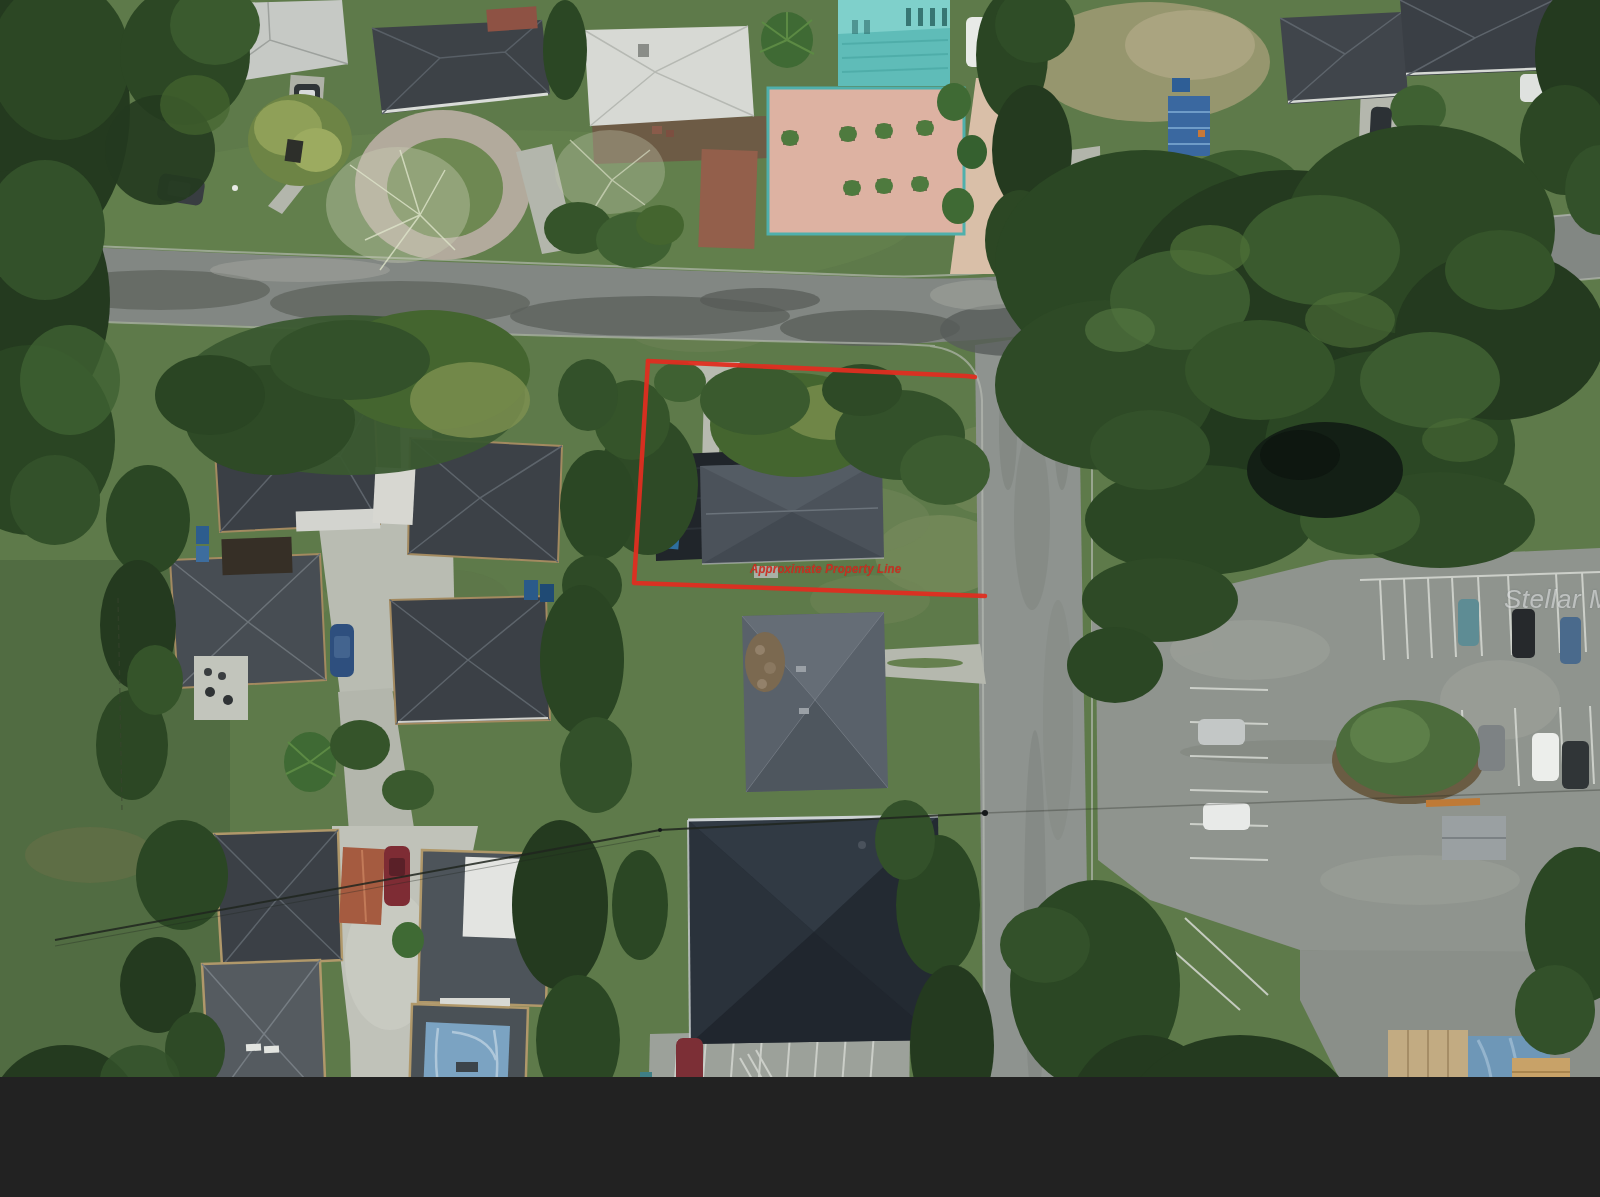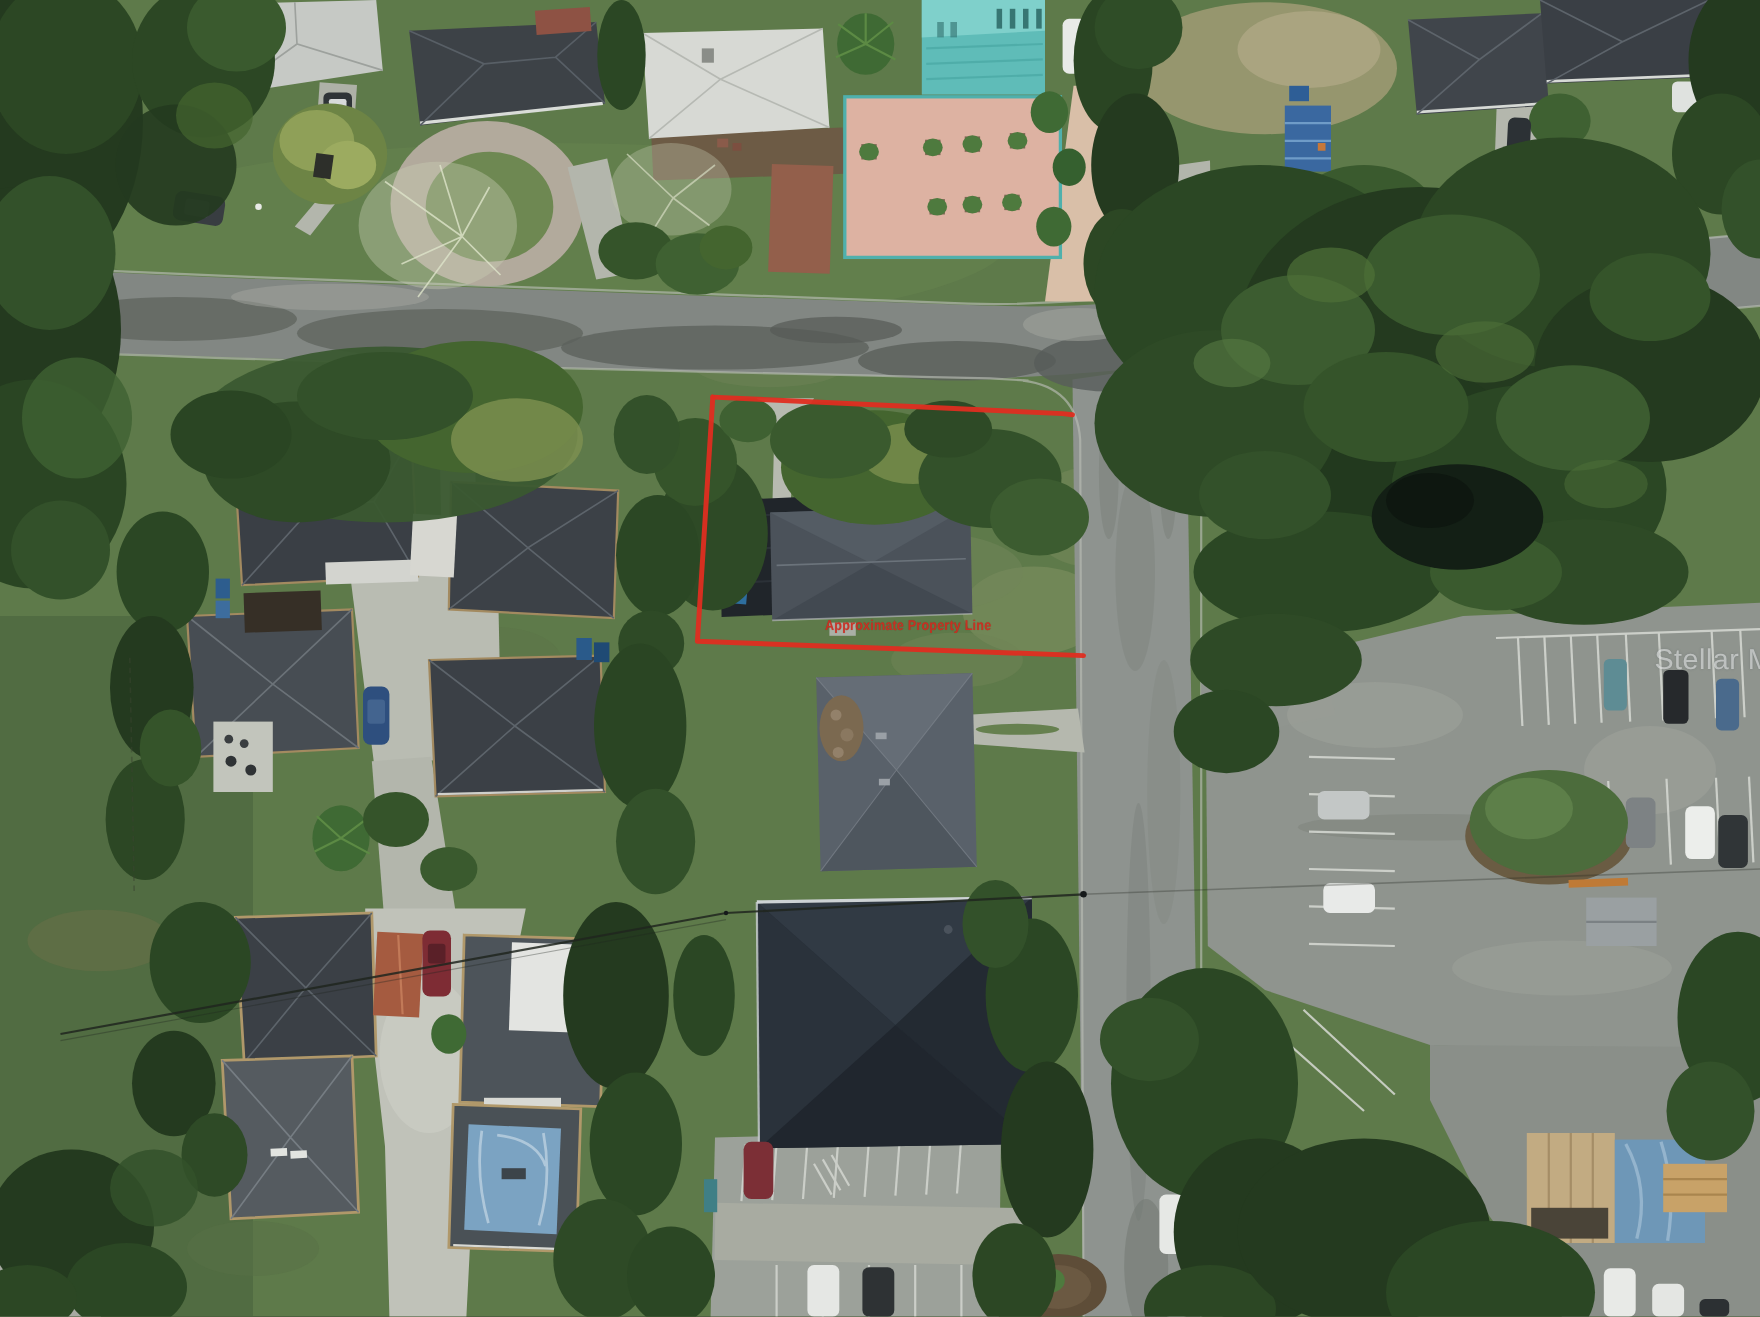--- a/index.html
+++ b/index.html
@@ -1,17 +1,17 @@
 <!DOCTYPE html>
 <html style="--line-red: #df2d20; --label-red: #cf2b1f; --wm-color: rgba(255,255,255,0.5);"><head>
 <meta charset="utf-8">
 <style>
   html,body{margin:0;padding:0;background:#222;}
-  #stage{position:relative;width:1600px;height:1197px;overflow:hidden;background:#5e7a4a;
-         font-family:"Liberation Sans", sans-serif;}
+  #stage{position:relative;width:1600px;height:1077px;overflow:hidden;background:#5e7a4a;
+         font-family:"Liberation Sans", sans-serif;font-style:italic;}
   #stage svg{position:absolute;left:0;top:0;}
   .overlay-label{position:absolute;left:750px;top:561px;font-size:13px;font-weight:bold;
                  letter-spacing:.2px;white-space:nowrap;transform:scaleX(.88);transform-origin:left center;
                  color:var(--label-red,#cf2b1f);opacity:.92;text-shadow:0 0 1px rgba(90,20,10,.35);}
   .watermark{position:absolute;left:1504px;top:584px;font-size:26px;letter-spacing:.5px;white-space:nowrap;
              color:var(--wm-color,rgba(255,255,255,.5));text-shadow:0 0 2px rgba(70,80,85,.35);}
   .property-line{stroke:var(--line-red,#df2d20);}
 </style>
 </head>
 <body>

